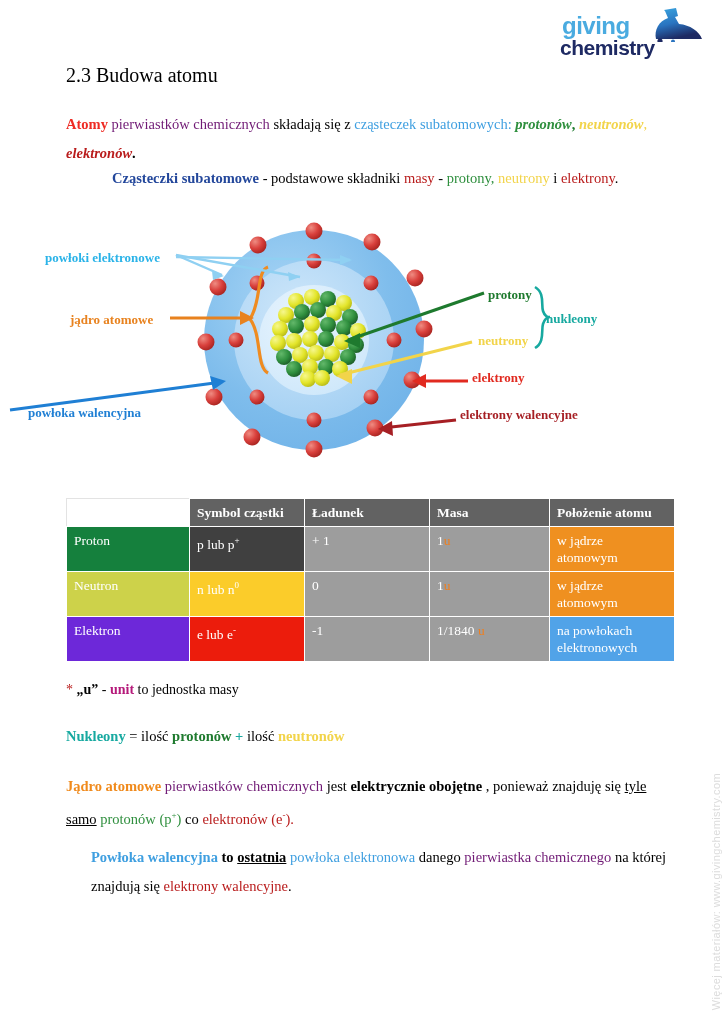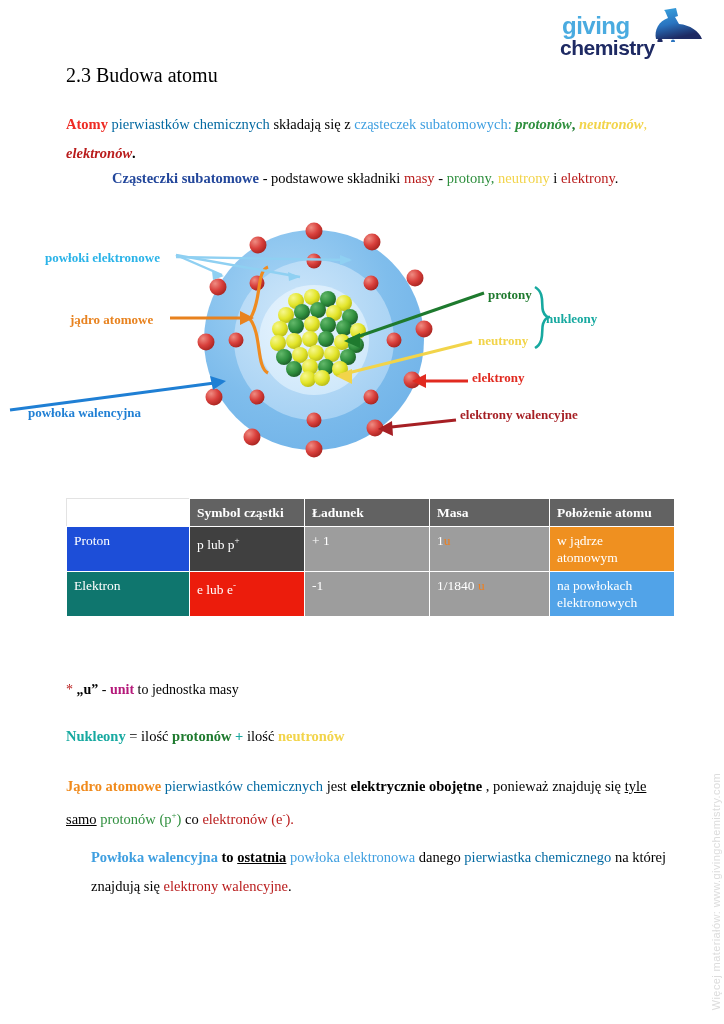--- a/index.html
+++ b/index.html
@@ -31,21 +31,21 @@
   .para{position:absolute;font-size:14.5px;line-height:29px;color:#000;}
   .p1{left:66px;top:110px;width:596px;}
   .p2{left:112px;top:164px;width:560px;}
   .pstar{left:66px;top:675px;width:590px;font-size:14px;}
   .pnukl{left:66px;top:722px;width:590px;}
   .pjadro{left:66px;top:772px;width:596px;}
   .ppowl{left:66px;top:843px;width:596px;margin-left:25px;}
 
   .c-red{color:#b91c1c;}
   .c-red-b{color:#ee2b24;font-weight:bold;}
-  .c-purple{color:#0369a1;}
+  .c-purple{color:#701a75;}
   .c-blue{color:#3f9fe0;}
   .c-green{color:#2f8f3e;}
   .c-green-b{color:#1e7a2e;font-weight:bold;}
   .c-yellow{color:#f2d44a;}
   .c-teal-b{color:#17a9a0;font-weight:bold;}
   .c-darkblue-b{color:#23479b;font-weight:bold;}
   .c-orange-b{color:#f08a1c;font-weight:bold;}
   .c-mag-b{color:#b5197a;font-weight:bold;}
   .c-black-b{font-weight:bold;color:#000;}
   .bi{font-weight:bold;font-style:italic;}
@@ -75,23 +75,23 @@
   }
   .tbl th{font-weight:bold;background:#626262;height:16px;}
   .th-empty{background:#ffffff !important;border-left:1px solid #e3e3e3 !important;
             border-top:1px solid #e3e3e3 !important;}
   .col-name{width:108px;}
   .col-sym{width:100px;}
   .col-chg{width:110px;}
   .col-mass{width:105px;}
   .col-pos{width:110px;}
   .rowh{height:42px;}
-  .nm-proton{background:#1d4ed8;font-weight:bold;}
+  .nm-proton{background:#15803d;font-weight:bold;}
   .nm-neutron{background:#cdd24a;font-weight:bold;}
-  .nm-elektron{background:#0f766e;font-weight:bold;margin-top:12px;}
+  .nm-elektron{background:#6d28d9;font-weight:bold;margin-top:12px;}
   .sy-proton{background:#404040;}
   .sy-neutron{background:#fbcc2a;}
   .sy-elektron{background:#ec1c0c;}
   .grey{background:#9d9d9d;}
   .pos-orange{background:#ef9020;}
   .pos-blue{background:#51a3e8;}
   .u-mark{color:#ef7f1f;}
   sup{font-size:9px;vertical-align:super;}
 
   
@@ -302,20 +302,27 @@
   </thead>
   <tbody>
     <tr class="rowh">
       <td class="nm-proton">Proton</td>
       <td class="sy-proton"><span>p lub p</span><sup>+</sup></td>
       <td class="grey">+ 1</td>
       <td class="grey"><span>1</span><span class="u-mark">u</span></td>
       <td class="pos-orange">w jądrze atomowym</td>
     </tr>
     <tr class="rowh">
+      <td class="nm-neutron">Neutron</td>
+      <td class="sy-neutron"><span>n lub n</span><sup>0</sup></td>
+      <td class="grey">0</td>
+      <td class="grey"><span>1</span><span class="u-mark">u</span></td>
+      <td class="pos-orange">w jądrze atomowym</td>
+    </tr>
+    <tr class="rowh">
       <td class="nm-elektron">Elektron</td>
       <td class="sy-elektron"><span>e lub e</span><sup>-</sup></td>
       <td class="grey">-1</td>
       <td class="grey"><span>1/1840</span> <span class="u-mark">u</span></td>
       <td class="pos-blue">na powłokach elektronowych</td>
     </tr>
   </tbody>
 </table>
 
 <div class="para pstar">

